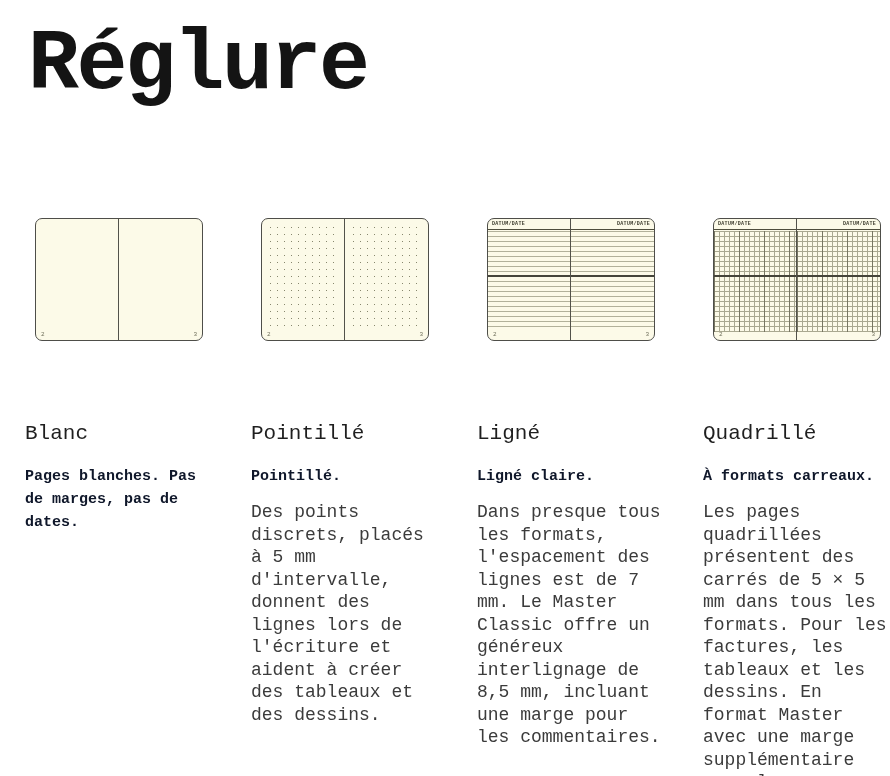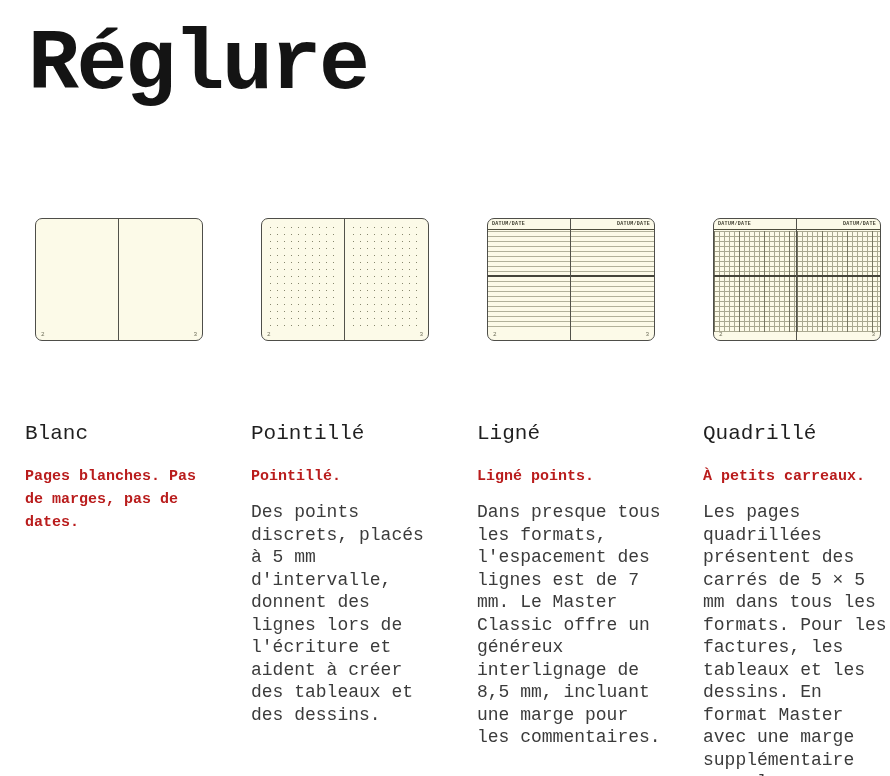--- a/index.html
+++ b/index.html
@@ -82,21 +82,21 @@
     background:#45443a;
   }
 
   
   .col-heading {
     font-size:21px; line-height:26px; font-weight:normal;
     color:#1f1f1f; margin-bottom:18px;
   }
   .col-subtitle {
     font-size:15px; line-height:23px; font-weight:bold;
-    color:#b91c1c; margin-bottom:13px;
+    color:#0f172a; margin-bottom:13px;
   }
   .col-body {
     font-size:18px; line-height:22.5px; font-weight:normal;
     color:#3b3b3b;
   }
 </style>
 </head>
 <body>
 
 <div class="content">
@@ -141,36 +141,36 @@
           <div class="nb-body"></div>
           <span class="nb-pageno">2</span>
         </div>
         <div class="nb-page right">
           <div class="nb-header">DATUM/DATE</div>
           <div class="nb-body"></div>
           <span class="nb-pageno">3</span>
         </div>
       </div>
       <h2 class="col-heading">Ligné</h2>
-      <div class="col-subtitle">Ligné points.</div>
+      <div class="col-subtitle">Ligné claire.</div>
       <p class="col-body">Dans presque tous les formats, l'espacement des lignes est de 7 mm. Le Master Classic offre un généreux interlignage de 8,5 mm, incluant une marge pour les commentaires.</p>
     </div>
 
     <div class="column">
       <div class="notebook gridp">
         <div class="nb-page left">
           <div class="nb-header">DATUM/DATE</div>
           <div class="nb-body"></div>
           <span class="nb-pageno">2</span>
         </div>
         <div class="nb-page right">
           <div class="nb-header">DATUM/DATE</div>
           <div class="nb-body"></div>
           <span class="nb-pageno">3</span>
         </div>
       </div>
       <h2 class="col-heading">Quadrillé</h2>
-      <div class="col-subtitle">À petits carreaux.</div>
+      <div class="col-subtitle">À formats carreaux.</div>
       <p class="col-body">Les pages quadrillées présentent des carrés de 5 × 5 mm dans tous les formats. Pour les factures, les tableaux et les dessins. En format Master avec une marge supplémentaire pour les commentaires.</p>
     </div>
 
   </div>
 </div>
 
 </body></html>

